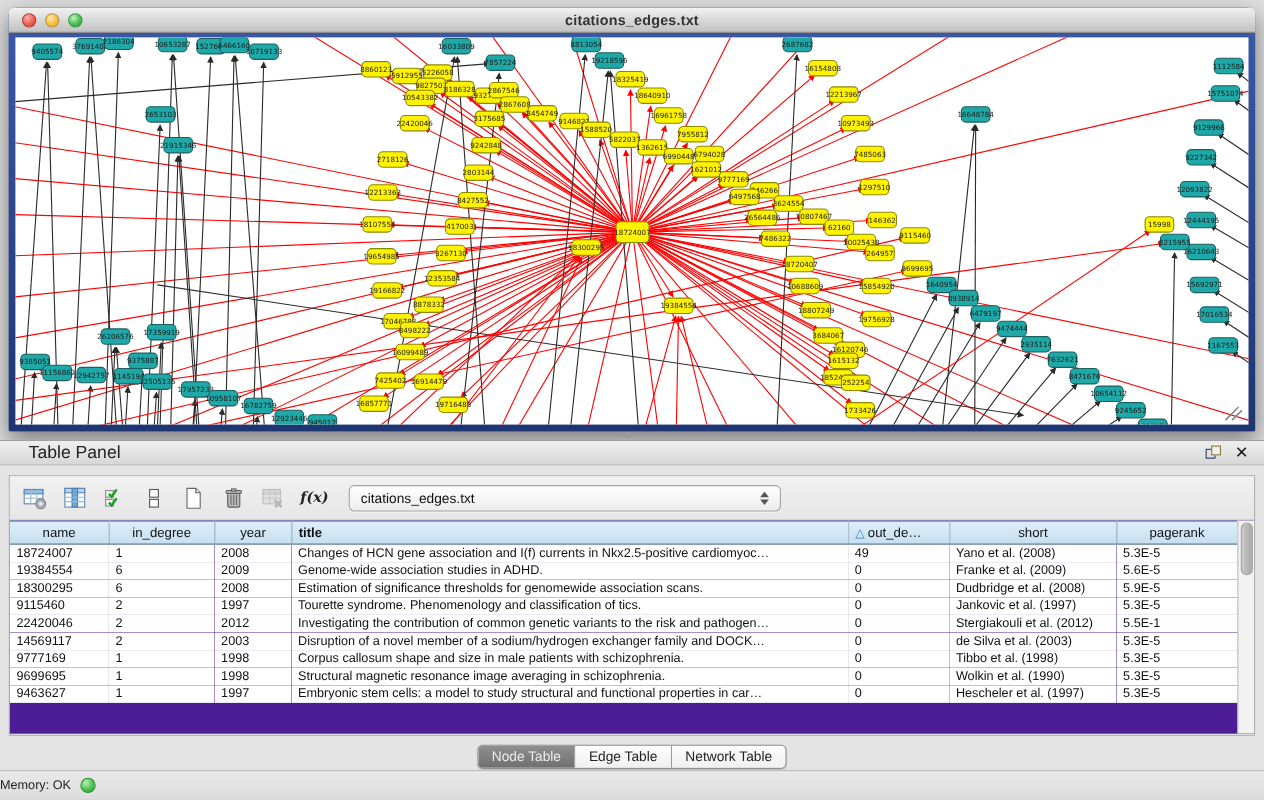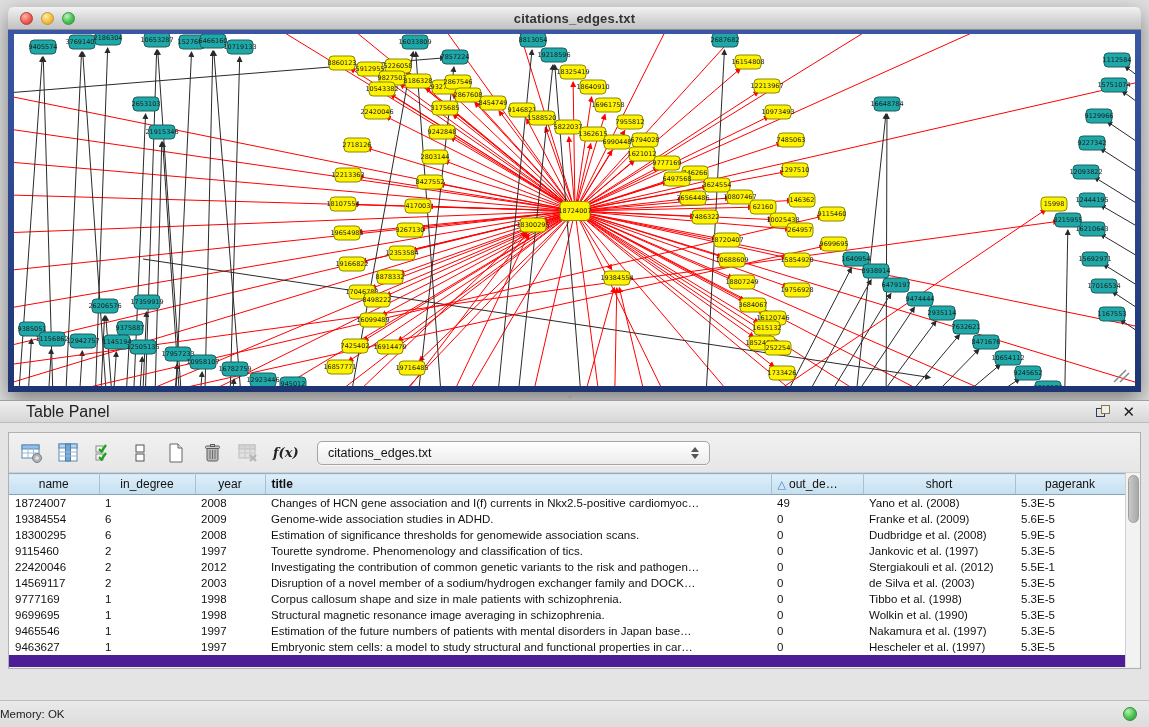--- a/index.html
+++ b/index.html
@@ -75,21 +75,21 @@
          box-shadow:0 1px 1px rgba(0,0,0,.15); }
   .seg .tab { min-width:88px; padding:0 12px; display:flex; align-items:center; justify-content:center;
               font-size:12.5px; background:linear-gradient(#fdfdfd,#f0f0f0); color:#222;
               border-right:1px solid #9a9a9a; cursor:pointer; }
   .seg .tab:last-child { border-right:none; }
   .seg .tab.active { background:linear-gradient(#909090,#6f6f6f); color:#ececec; }
 
   
   .statusbar { position:absolute; left:0; top:700px; width:1149px; height:27px;
                background:linear-gradient(#e9e9e9,#dcdcdc); border-top:1px solid #bdbdbd;
-               display:flex; align-items:center; justify-content:space-between; }
+               display:flex; align-items:center; justify-content:flex-start; }
   .mem-label { font-size:11.5px; color:#222; margin-right:8px; }
   .mem-dot { width:14px; height:14px; border-radius:50%; margin-right:12px;
              background:radial-gradient(circle at 35% 30%,#b9f0b0,#49c24f 55%,#2a9a35);
              border:1px solid #2f8f36; }
 
   
   .mi { display:block; }
 </style>
 </head>
 <body>
@@ -965,43 +965,41 @@
             <tr>
               <td>9699695</td>
               <td>1</td>
               <td>1998</td>
               <td>Structural magnetic resonance image averaging in schizophrenia.</td>
               <td>0</td>
               <td>Wolkin et al. (1990)</td>
               <td>5.3E-5</td>
             </tr>
             <tr>
-              <td>9465546</td>
-              <td>1</td>
-              <td>1997</td>
-              <td>Estimation of the future numbers of patients with mental disorders in Japan base…</td>
-              <td>0</td>
-              <td>Nakamura et al. (1997)</td>
-              <td>5.3E-5</td>
-            </tr>
-            <tr>
               <td>9463627</td>
               <td>1</td>
               <td>1997</td>
               <td>Embryonic stem cells: a model to study structural and functional properties in car…</td>
               <td>0</td>
               <td>Hescheler et al. (1997)</td>
               <td>5.3E-5</td>
             </tr>
           </tbody>
       </table>
       <div class="vscroll">
           <div class="vthumb"></div>
         </div>
     </div>
   </div>
 
+  <div class="tabbar">
+    <div class="seg">
+      <div class="tab active">Node Table</div>
+      <div class="tab">Edge Table</div>
+      <div class="tab">Network Table</div>
+    </div>
+  </div>
 </div>
 
 <div class="statusbar">
   <span class="mem-label">Memory: OK</span>
   <span class="mem-dot"></span>
 </div>
 
 </body></html>

